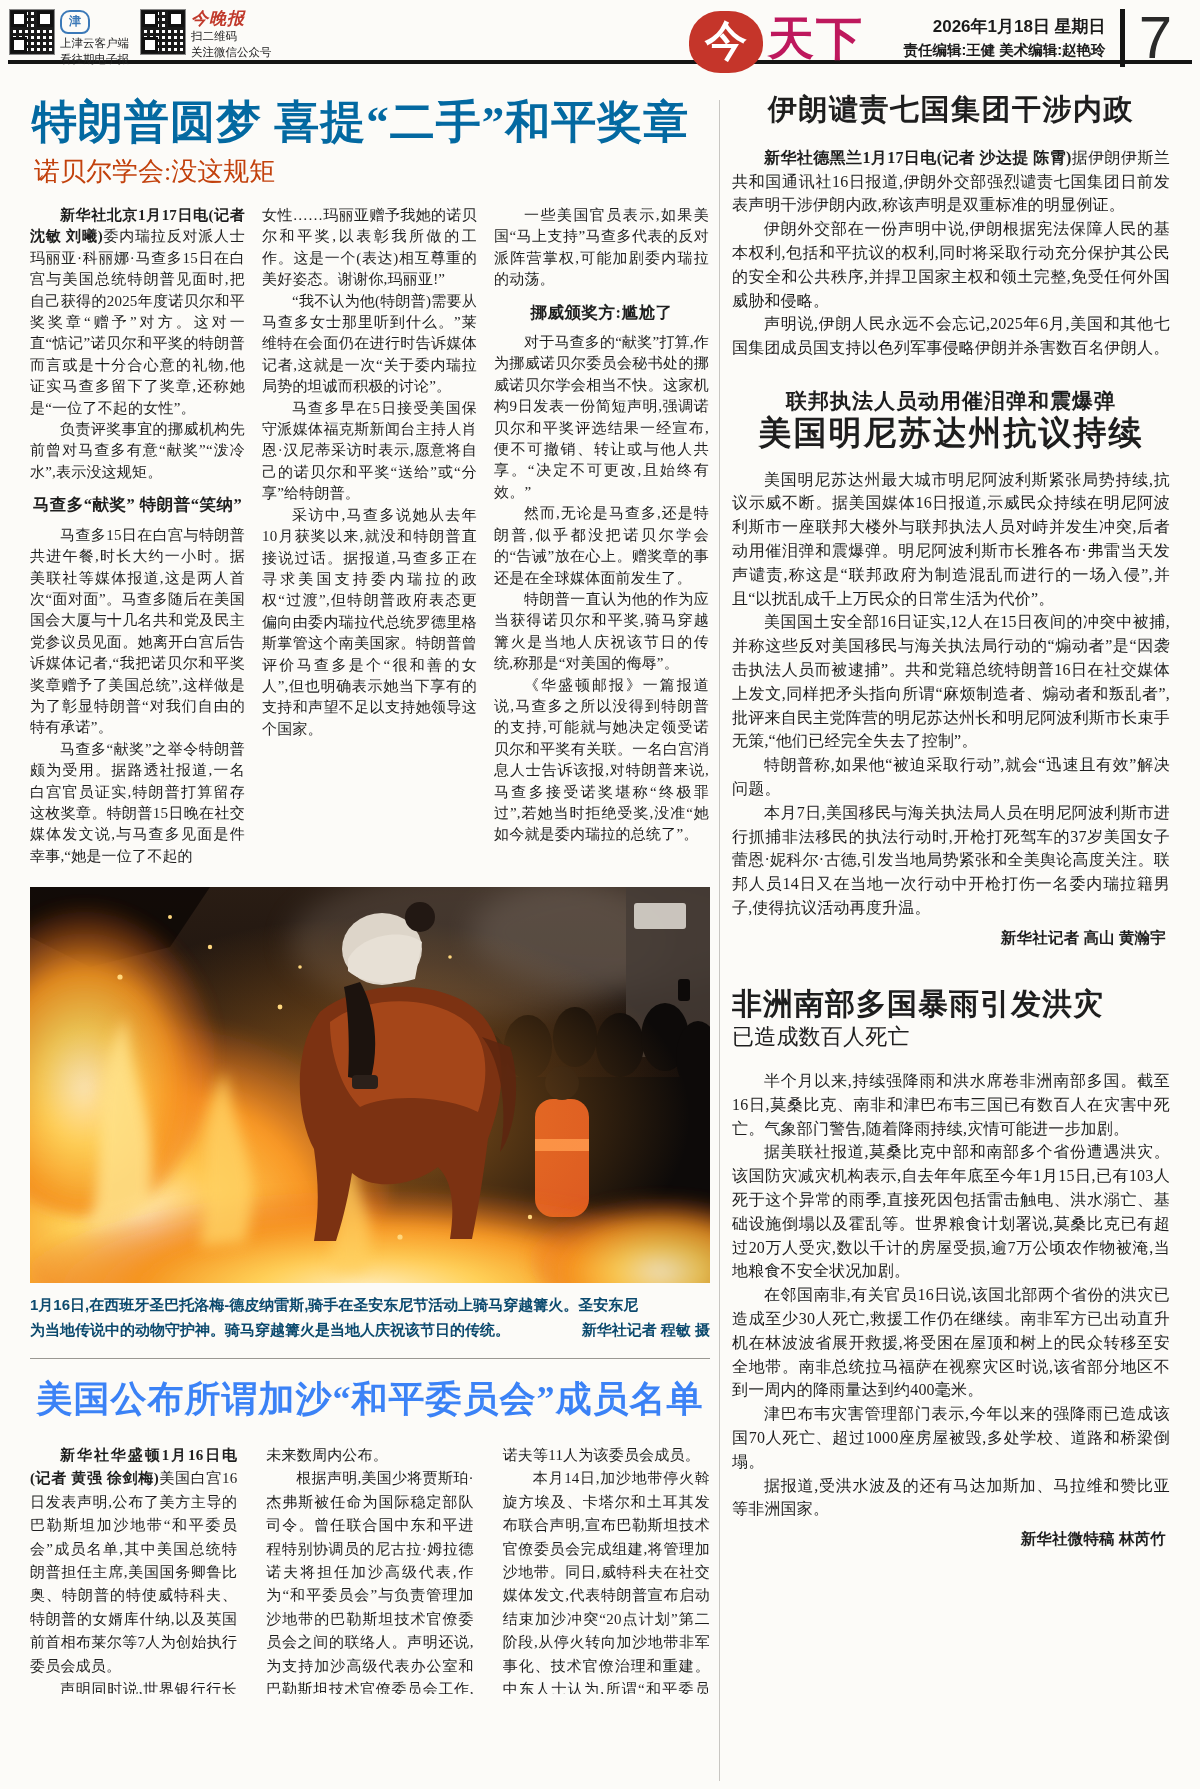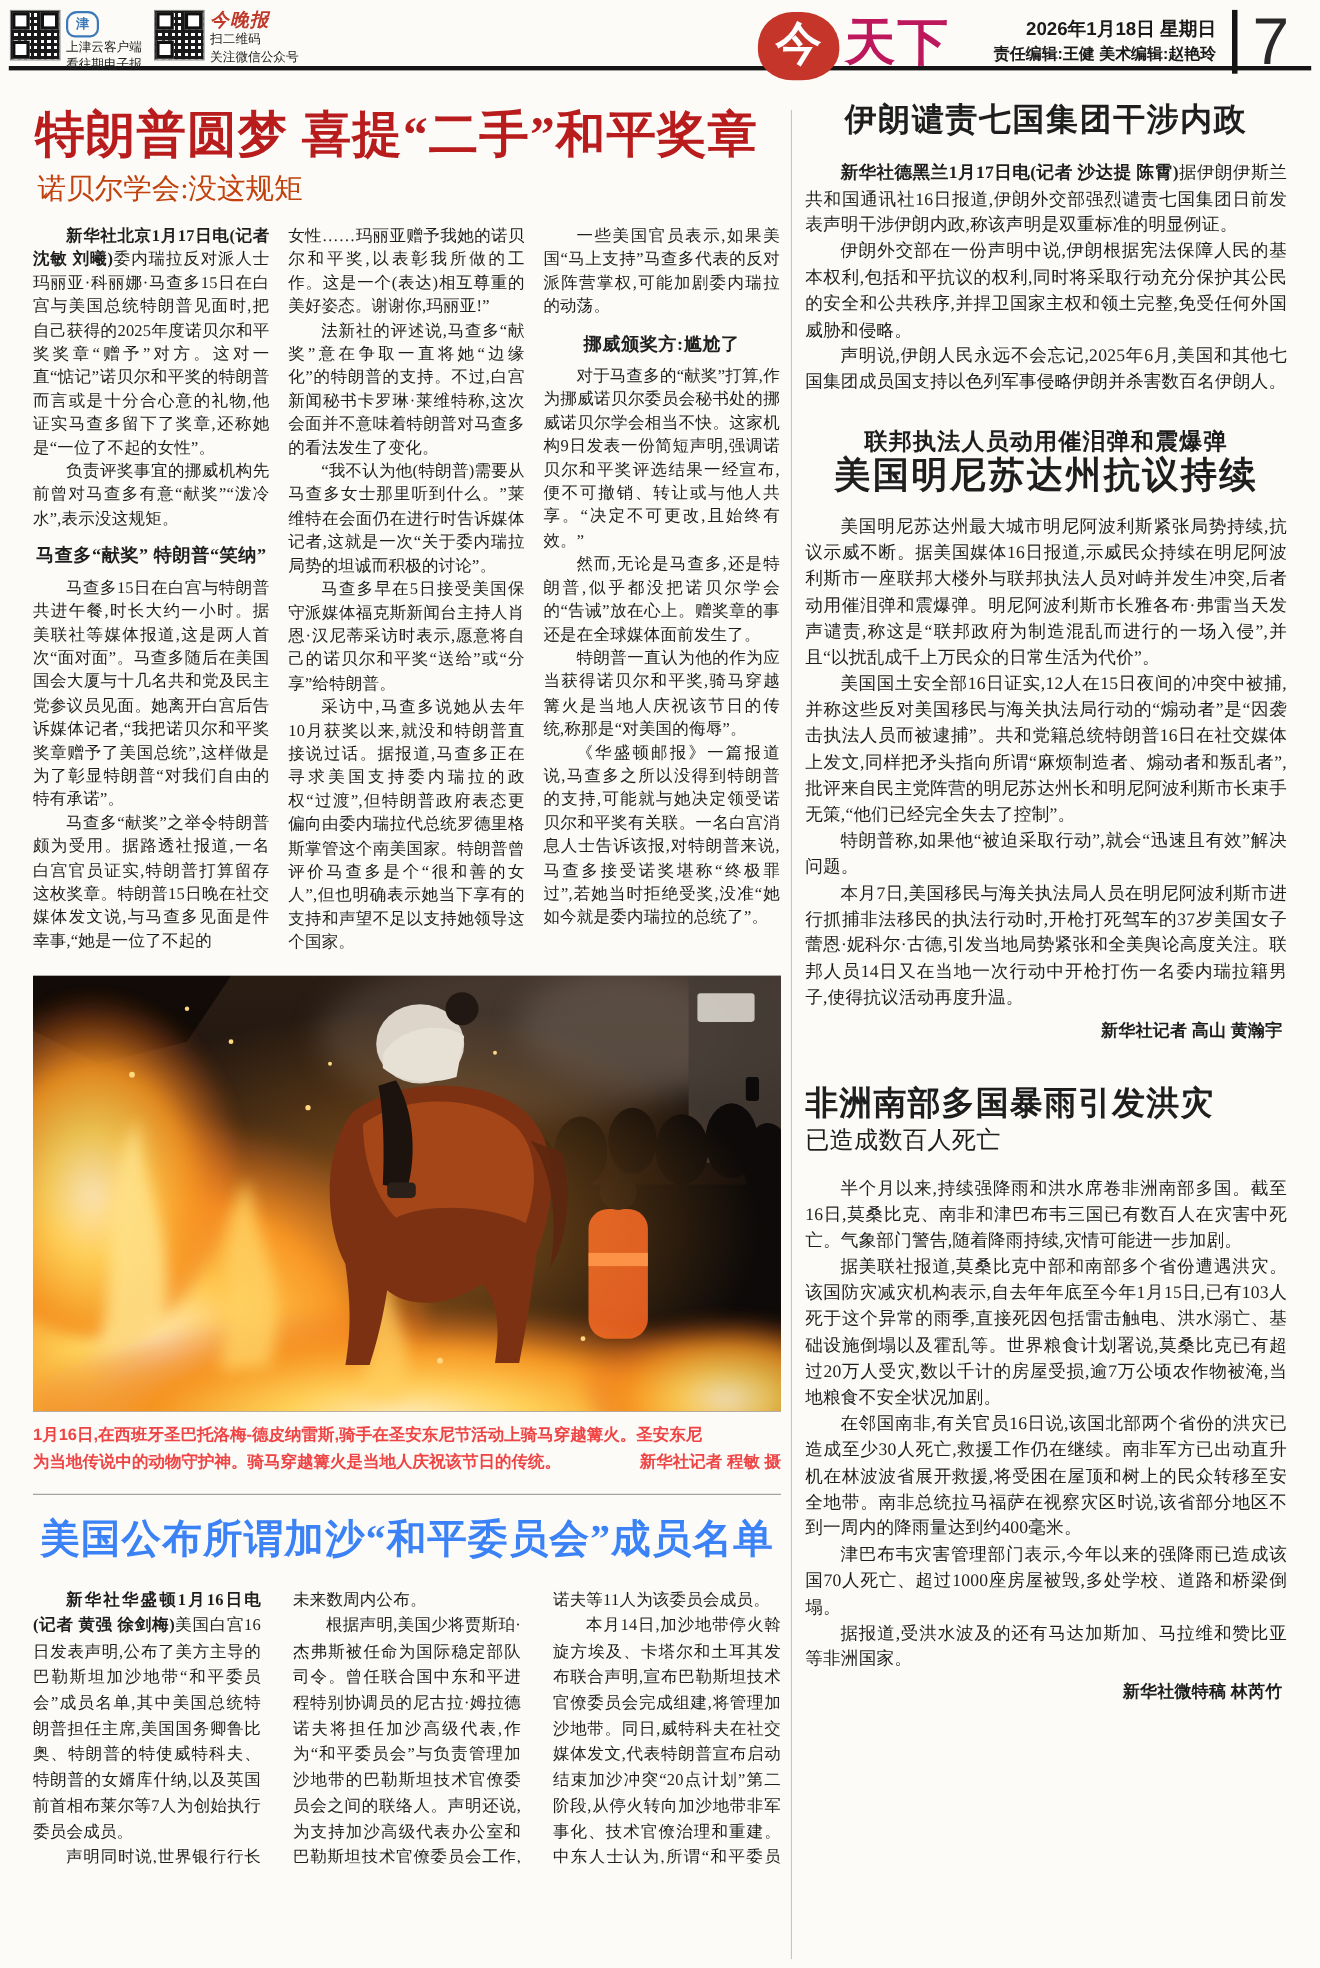--- a/index.html
+++ b/index.html
@@ -30,33 +30,33 @@
   .hdr-date .d2{font-size:14.5px;line-height:22px;}
   .hdr-bar{width:5px;height:58px;background:#141414;}
   .pagenum{font-size:60px;font-weight:300;color:#2a2a2a;line-height:60px;}
 
   
   .vdiv{position:absolute;left:719px;top:100px;bottom:8px;width:1px;background:#c8c6c2;}
   .left-sec{position:absolute;left:30px;top:92px;width:680px;}
   .right-sec{position:absolute;left:732px;top:92px;width:438px;height:1697px;overflow:hidden;}
 
   
-  .lead-hl{font-size:45px;font-weight:900;letter-spacing:1px;color:#b91c1c;line-height:56px;margin:2px 0 0 2px;white-space:nowrap;}
+  .lead-hl{font-size:45px;font-weight:900;letter-spacing:1px;color:#0369a1;line-height:56px;margin:2px 0 0 2px;white-space:nowrap;}
   .lead-sub{font-size:26px;font-weight:500;color:#c2410c;margin:4px 0 0 4px;}
   .cols{display:flex;gap:17px;margin-top:16px;height:672px;overflow:hidden;}
   .col{width:215px;font-size:15px;line-height:21.4px;text-align:justify;letter-spacing:.2px;}
   .col p{margin:0;}
   .p{text-indent:2em;}
   .cont{text-indent:0;}
   .xhead{font-weight:800;text-align:center;font-size:16.5px;margin:11px 0 9px;letter-spacing:.5px;}
   b.dl{font-weight:800;}
 
   
   .photo{position:relative;width:680px;height:396px;margin-top:10px;overflow:hidden;background:#120b08;}
-  .cap{font-family:"Liberation Sans","DejaVu Sans",sans-serif;font-weight:700;font-size:15px;line-height:25px;color:#ef4444;margin-top:9px;}
+  .cap{font-family:"Liberation Sans","DejaVu Sans",sans-serif;font-weight:700;font-size:15px;line-height:25px;color:#0c4a6e;margin-top:9px;}
   .cap .l1{white-space:nowrap;overflow:hidden;}
   .cap .l2{display:flex;justify-content:space-between;white-space:nowrap;align-items:center;}
 
   
   .gz-rule{border:0;border-top:1px solid #9a9893;margin:16px 0 0;}
   .gz-hl{text-align:center;font-size:36px;font-weight:900;letter-spacing:1px;margin:16px 0 0;color:#3b82f6;white-space:nowrap;}
   .gz-cols{display:flex;gap:29px;margin-top:20px;height:250px;overflow:hidden;}
   .gz-cols .col{line-height:23.4px;}
 
   
@@ -131,21 +131,20 @@
     <div class="cols">
       <div class="col">
         <p class="p"><b class="dl">新华社北京1月17日电(记者 沈敏 刘曦)</b><span>委内瑞拉反对派人士玛丽亚·科丽娜·马查多15日在白宫与美国总统特朗普见面时,把自己获得的2025年度诺贝尔和平奖奖章“赠予”对方。这对一直“惦记”诺贝尔和平奖的特朗普而言或是十分合心意的礼物,他证实马查多留下了奖章,还称她是“一位了不起的女性”。</span></p>
         <p class="p">负责评奖事宜的挪威机构先前曾对马查多有意“献奖”“泼冷水”,表示没这规矩。</p>
         <div class="xhead">马查多“献奖” 特朗普“笑纳”</div>
         <p class="p">马查多15日在白宫与特朗普共进午餐,时长大约一小时。据美联社等媒体报道,这是两人首次“面对面”。马查多随后在美国国会大厦与十几名共和党及民主党参议员见面。她离开白宫后告诉媒体记者,“我把诺贝尔和平奖奖章赠予了美国总统”,这样做是为了彰显特朗普“对我们自由的特有承诺”。</p>
         <p class="p">马查多“献奖”之举令特朗普颇为受用。据路透社报道,一名白宫官员证实,特朗普打算留存这枚奖章。特朗普15日晚在社交媒体发文说,与马查多见面是件幸事,“她是一位了不起的</p>
       </div>
       <div class="col">
         <p class="cont">女性……玛丽亚赠予我她的诺贝尔和平奖,以表彰我所做的工作。这是一个(表达)相互尊重的美好姿态。谢谢你,玛丽亚!”</p>
-        <p class="p">法新社的评述说,马查多“献奖”意在争取一直将她“边缘化”的特朗普的支持。不过,白宫新闻秘书卡罗琳·莱维特称,这次会面并不意味着特朗普对马查多的看法发生了变化。</p>
         <p class="p">“我不认为他(特朗普)需要从马查多女士那里听到什么。”莱维特在会面仍在进行时告诉媒体记者,这就是一次“关于委内瑞拉局势的坦诚而积极的讨论”。</p>
         <p class="p">马查多早在5日接受美国保守派媒体福克斯新闻台主持人肖恩·汉尼蒂采访时表示,愿意将自己的诺贝尔和平奖“送给”或“分享”给特朗普。</p>
         <p class="p">采访中,马查多说她从去年10月获奖以来,就没和特朗普直接说过话。据报道,马查多正在寻求美国支持委内瑞拉的政权“过渡”,但特朗普政府表态更偏向由委内瑞拉代总统罗德里格斯掌管这个南美国家。特朗普曾评价马查多是个“很和善的女人”,但也明确表示她当下享有的支持和声望不足以支持她领导这个国家。</p>
       </div>
       <div class="col">
         <p class="p">一些美国官员表示,如果美国“马上支持”马查多代表的反对派阵营掌权,可能加剧委内瑞拉的动荡。</p>
         <div class="xhead">挪威颁奖方:尴尬了</div>
         <p class="p">对于马查多的“献奖”打算,作为挪威诺贝尔委员会秘书处的挪威诺贝尔学会相当不快。这家机构9日发表一份简短声明,强调诺贝尔和平奖评选结果一经宣布,便不可撤销、转让或与他人共享。“决定不可更改,且始终有效。”</p>
         <p class="p">然而,无论是马查多,还是特朗普,似乎都没把诺贝尔学会的“告诫”放在心上。赠奖章的事还是在全球媒体面前发生了。</p>
         <p class="p">特朗普一直认为他的作为应当获得诺贝尔和平奖,骑马穿越篝火是当地人庆祝该节日的传统,称那是“对美国的侮辱”。</p>

